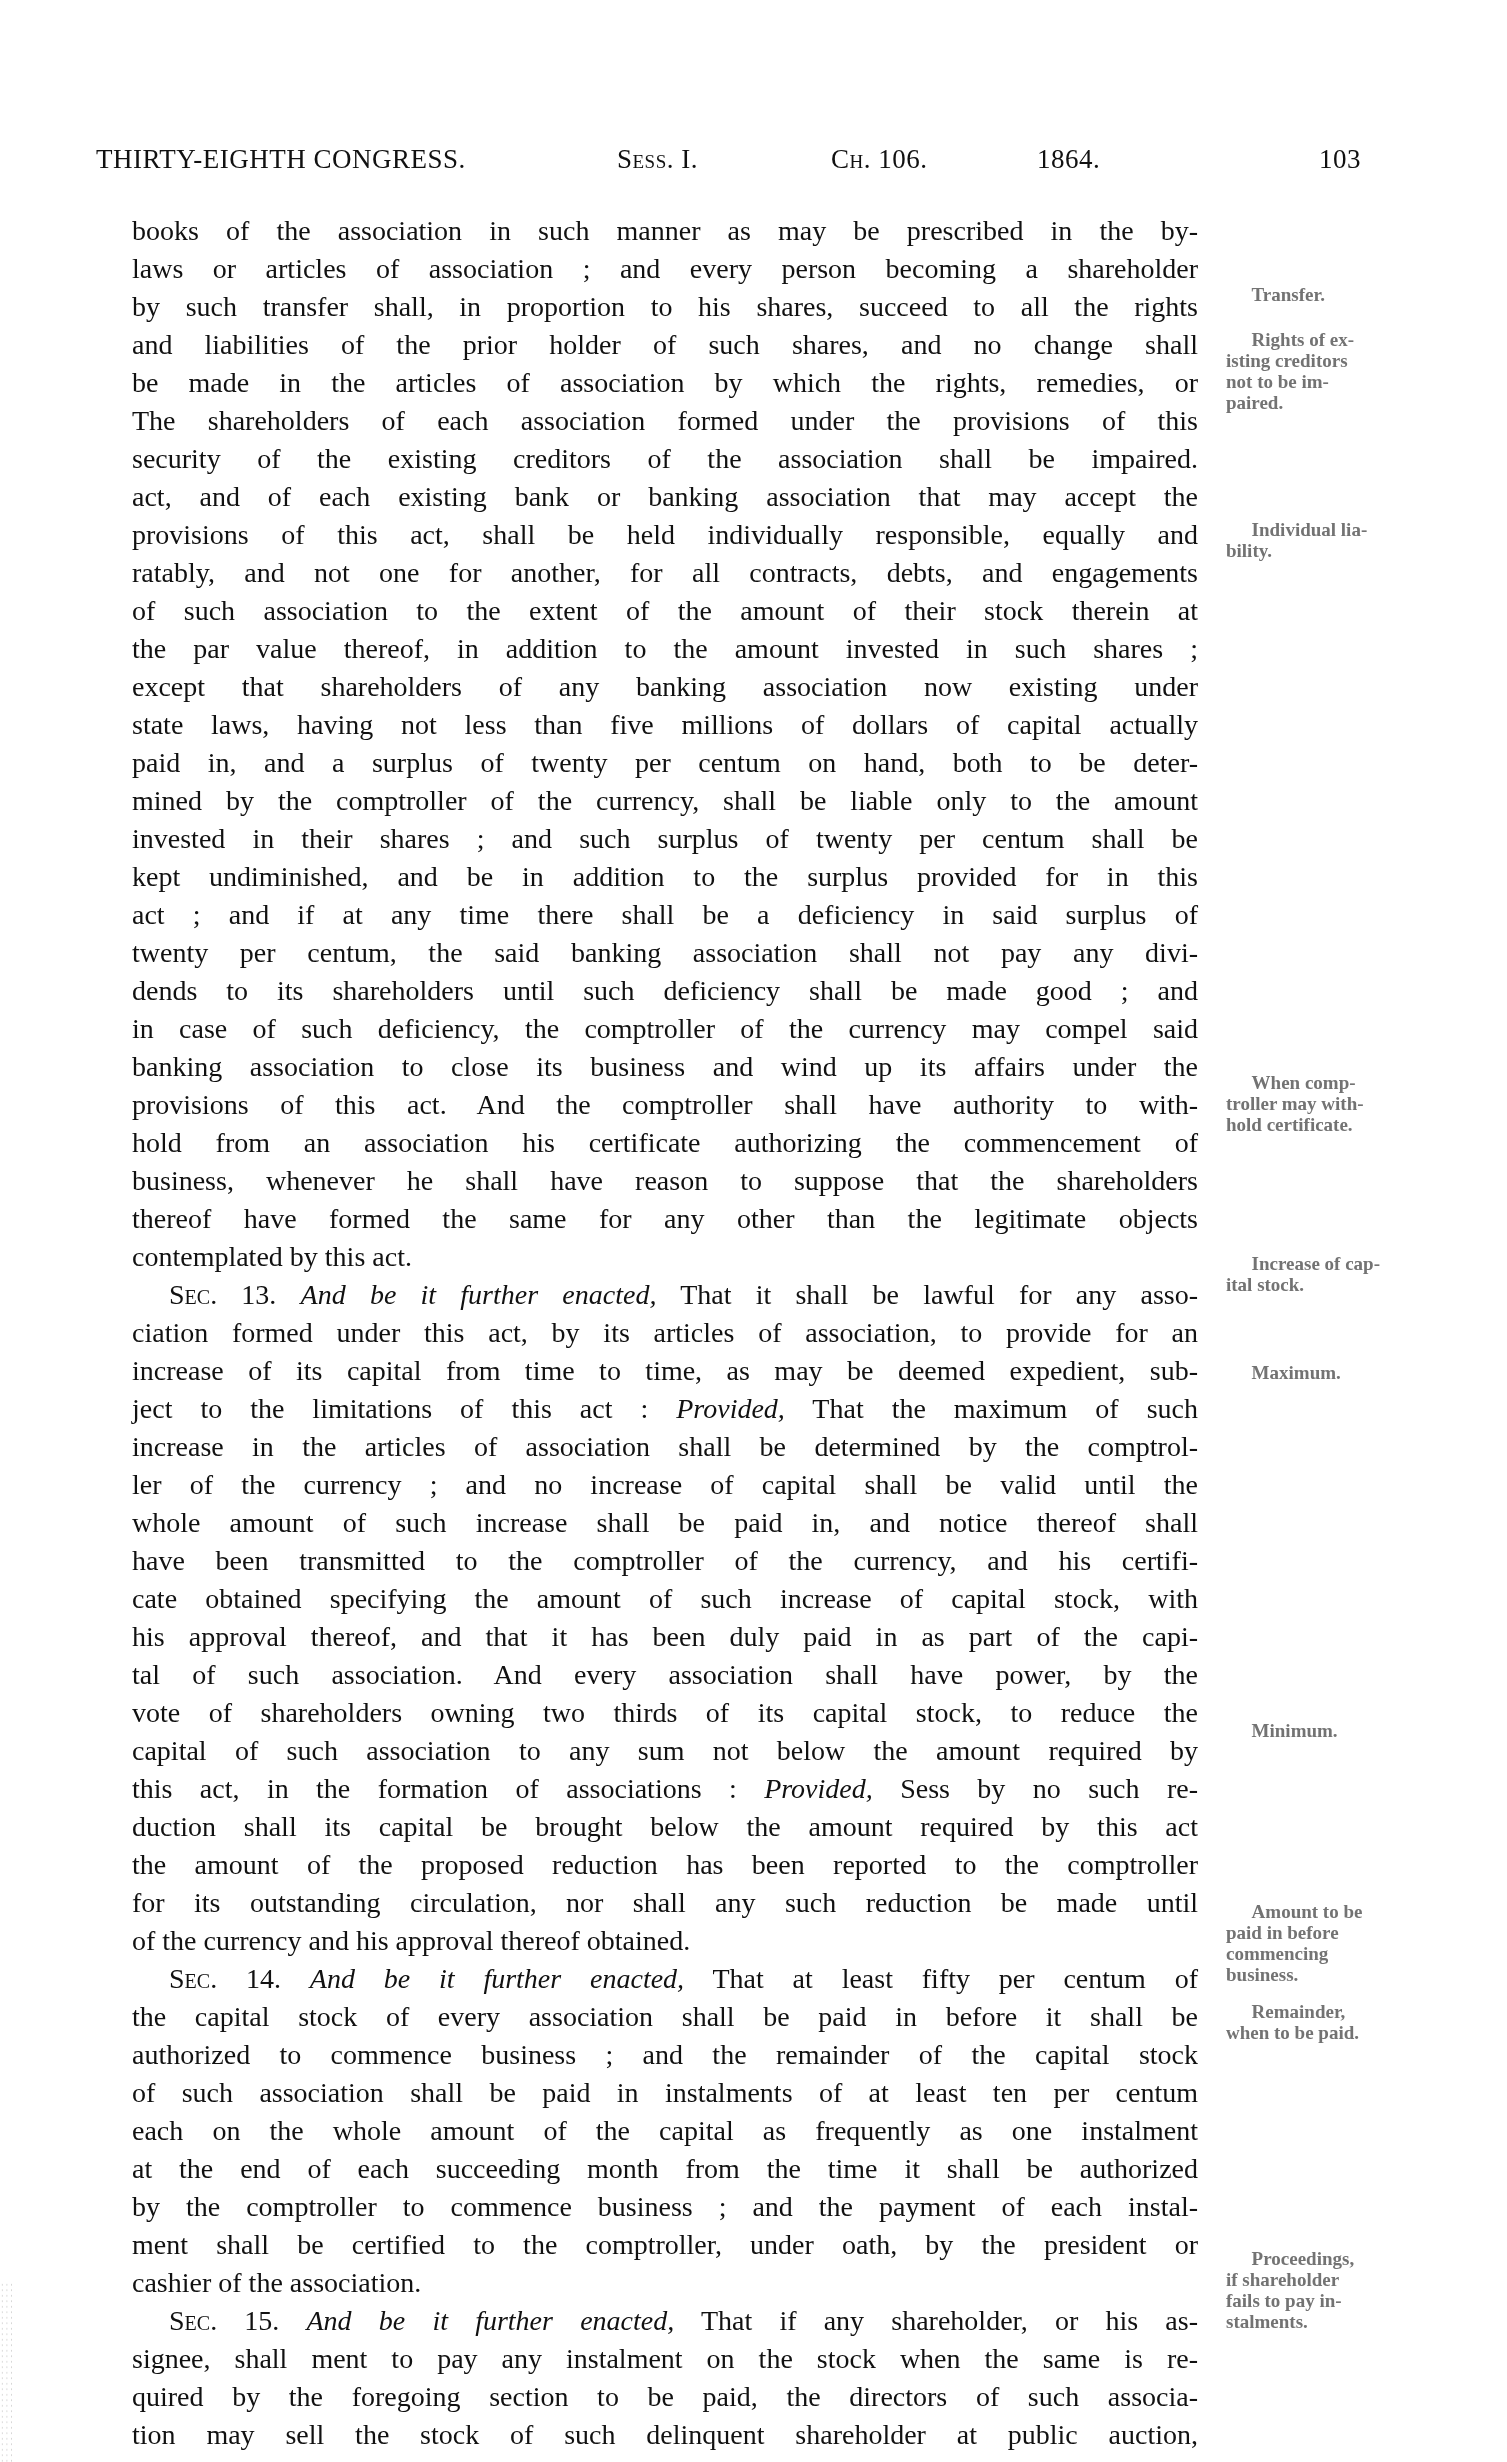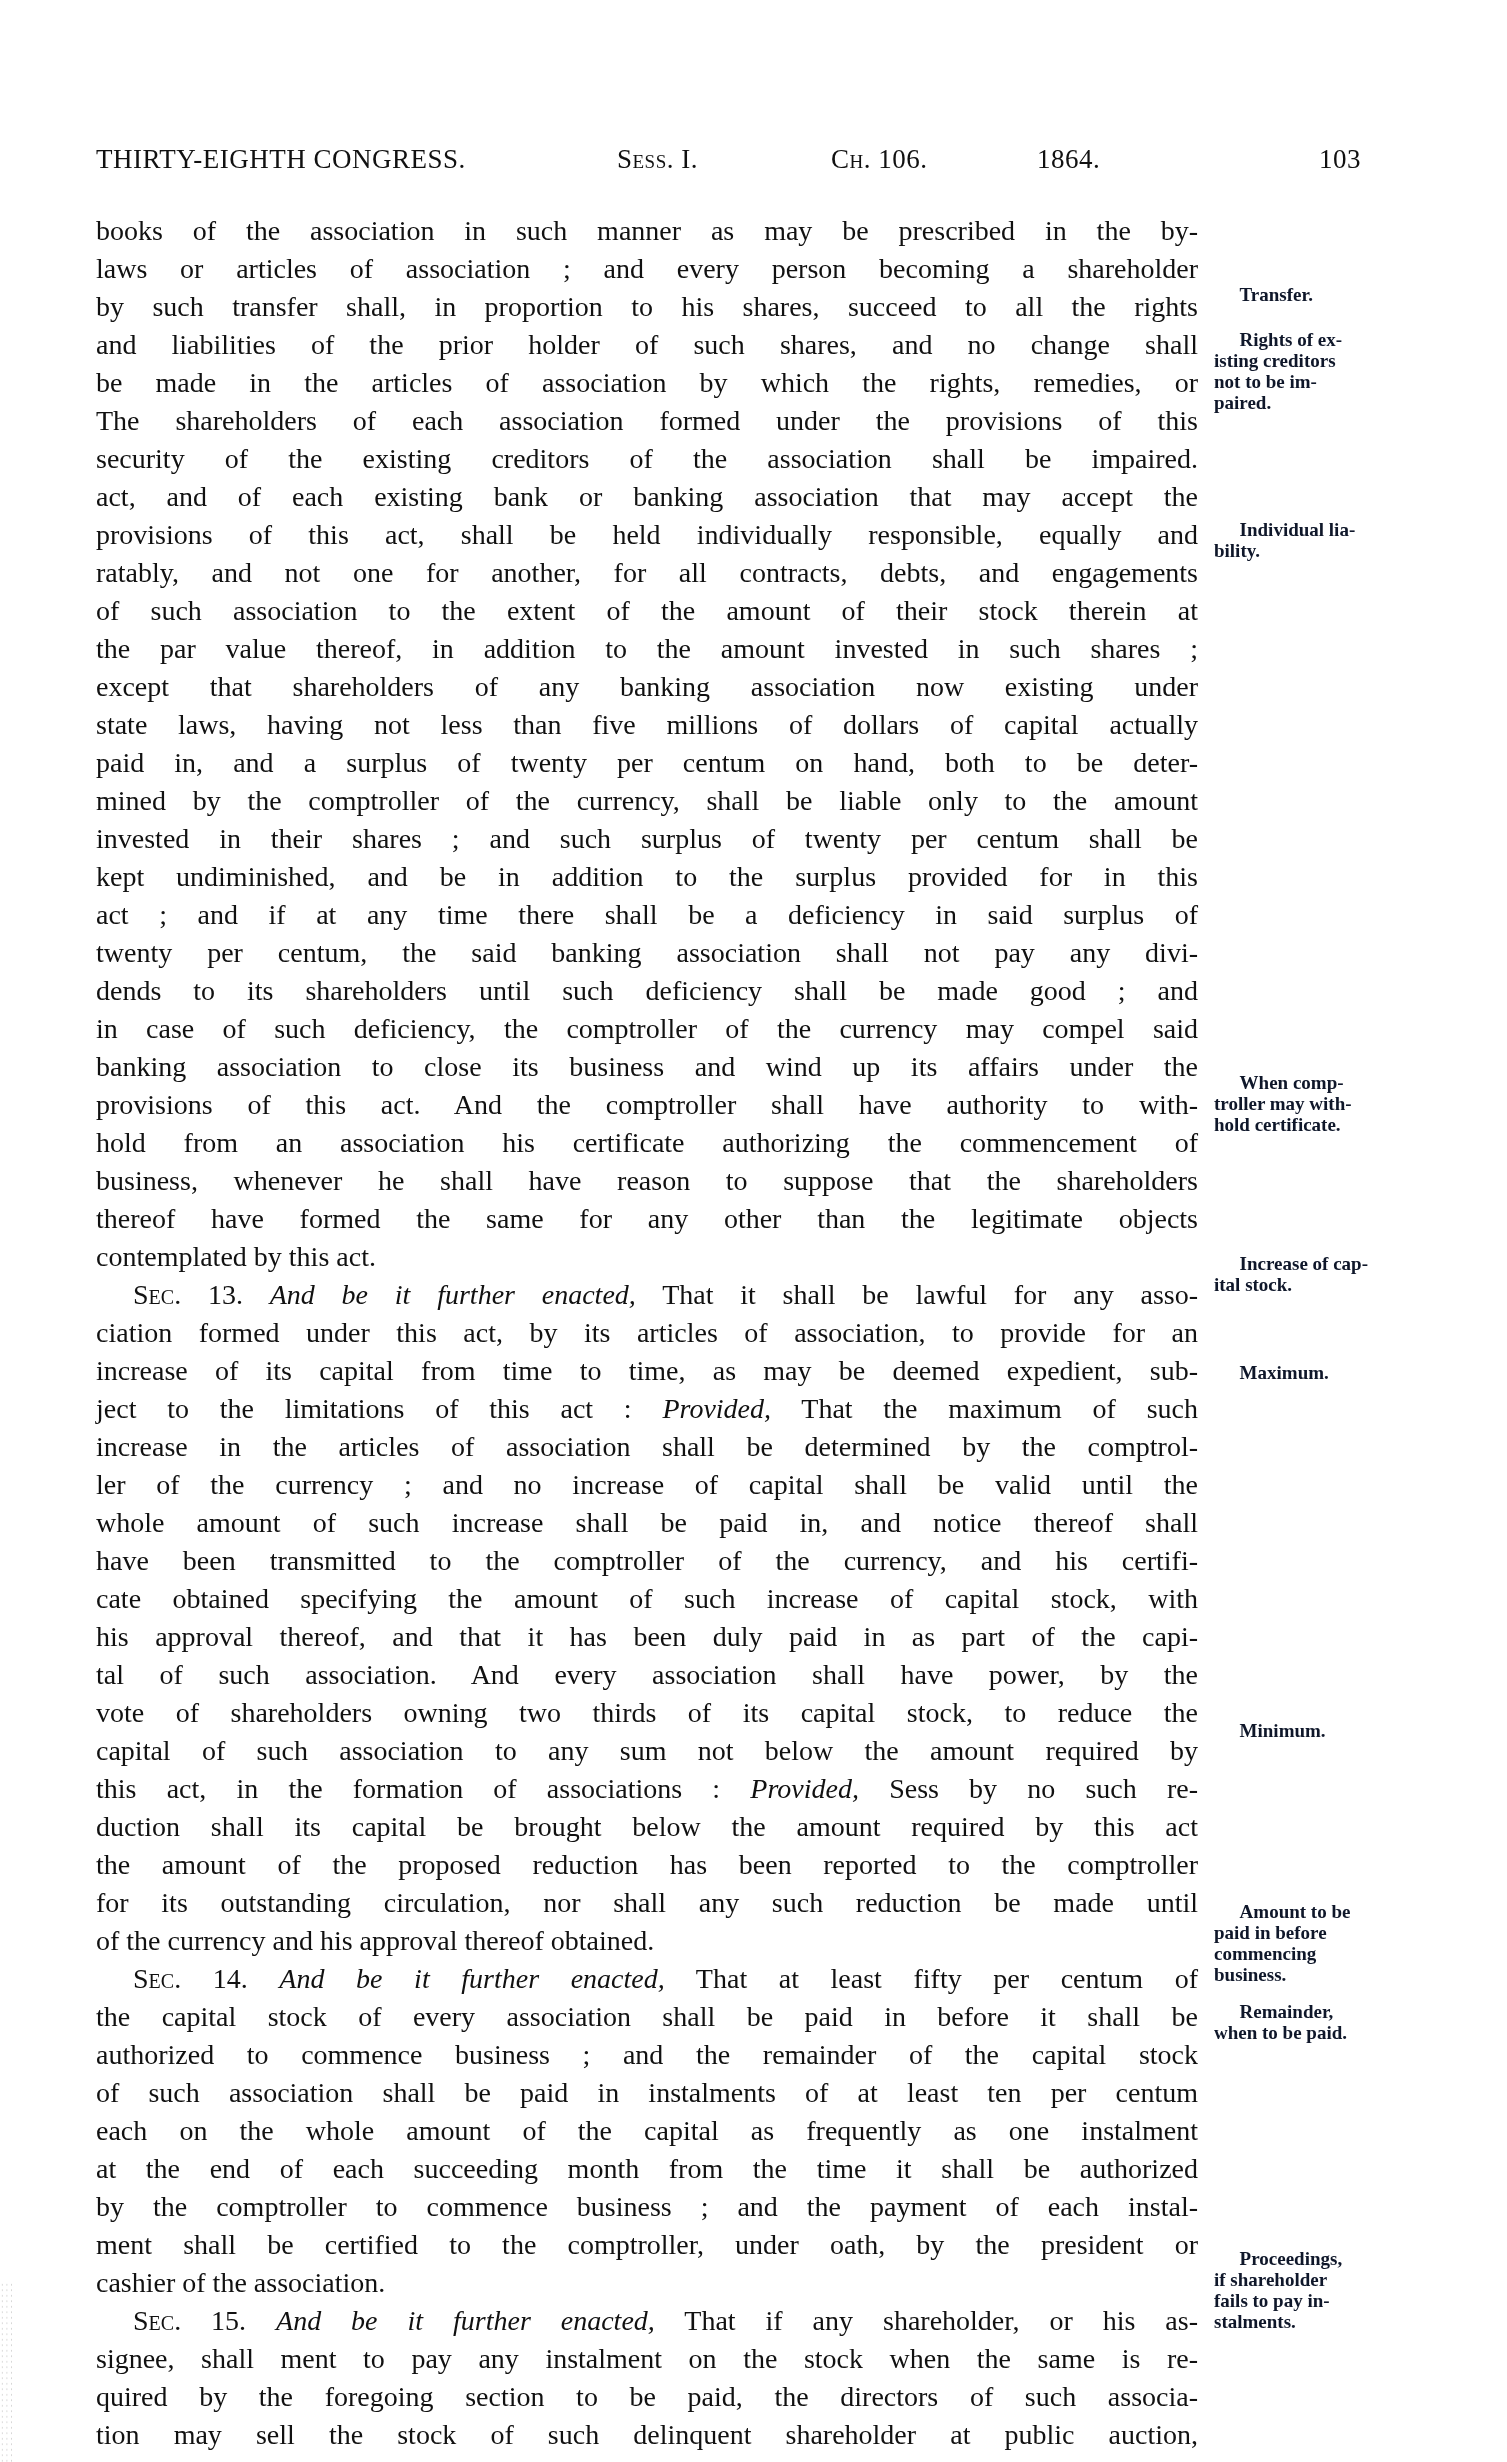--- a/index.html
+++ b/index.html
@@ -6,26 +6,26 @@
   body { width: 1508px; height: 2462px; position: relative; overflow: hidden; color: #111; font-family: "Liberation Serif", "DejaVu Serif", serif; }
   .page { position: absolute; left: 0; top: 0; width: 1508px; height: 1766px; }
   .running-head { position: absolute; left: 96px; top: 144px; width: 1223px; height: 37px; font-size: 27px; letter-spacing: 0.5px; white-space: nowrap; }
   .running-head .title { position: absolute; left: 0; top: 0; }
   .running-head .sess { position: absolute; left: 500px; top: 0; margin-left: 21px; }
   .running-head .ch { position: absolute; left: 735px; top: 0; }
   .running-head .year { position: absolute; left: 941px; top: 0; text-align: center; }
   .running-head .pageno { position: absolute; left: 1223px; top: 0; }
   .sc { font-variant: small-caps; }
   .body-text { position: absolute; left: 96px; top: 212px; width: 1102px; }
-  .line { height: 38px; line-height: 38px; font-size: 28px; white-space: nowrap; text-align: justify; text-align-last: justify; overflow: visible; }
+  .line { height: 38px; line-height: 38px; font-size: 28px; white-space: nowrap; text-align: justify; text-align-last: justify; overflow: visible; margin-left: 36px; }
   .line.last { text-align-last: left; }
   .line.indent { padding-left: 37px; }
   .line em { font-style: italic; }
   .margin-notes { position: absolute; left: 1214px; top: 0; width: 274px; }
-  .note { position: absolute; left: 0; width: 274px; font-size: 19px; line-height: 21px; font-weight: bold; color: #0f172a; }
+  .note { position: absolute; left: 12px; width: 274px; font-size: 19px; line-height: 21px; font-weight: bold; color: #737373; }
   .note .l1 { padding-left: 25.6px; display: block; }
   .note .ln { display: block; }
   .scan-edge { position: absolute; left: 0; top: 2282px; width: 12.8px; height: 181px; background-image: radial-gradient(#bbb 0.5px, transparent 0.7px); background-size: 4.6px 5.5px; opacity: 0.6; }
 </style>
 </head>
 <body>
 
 <div class="page">
 
   <div class="running-head">

